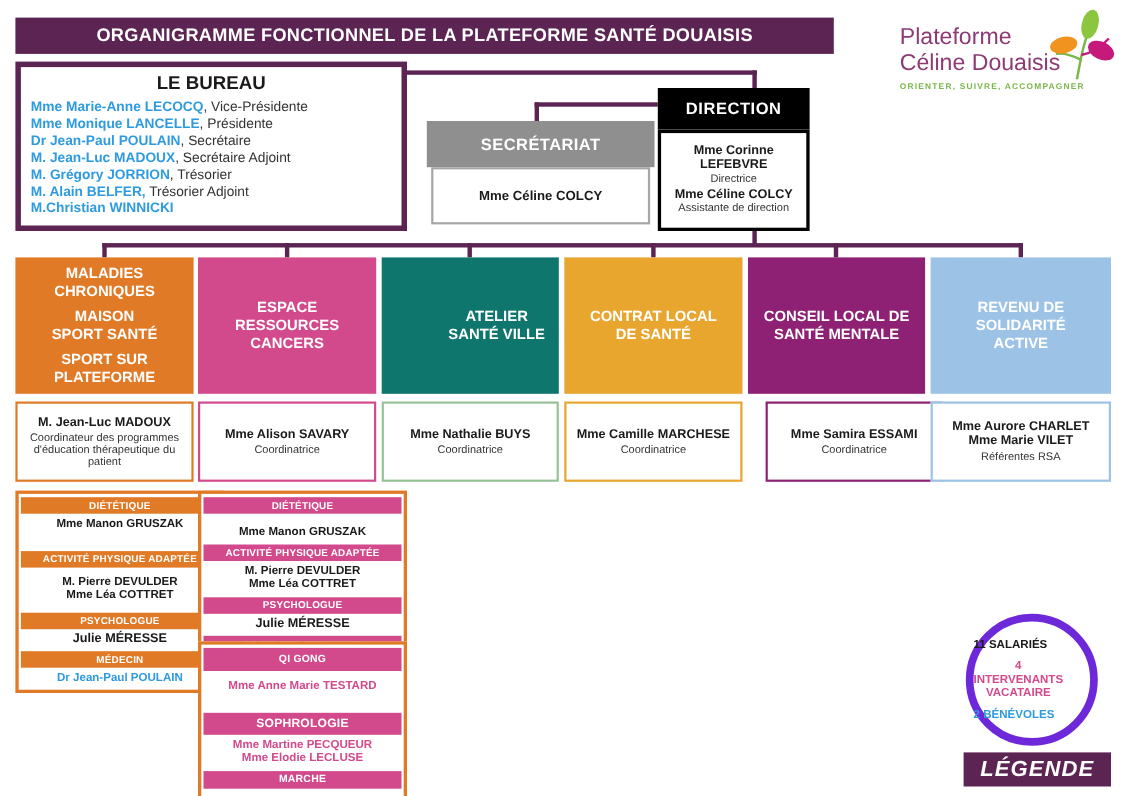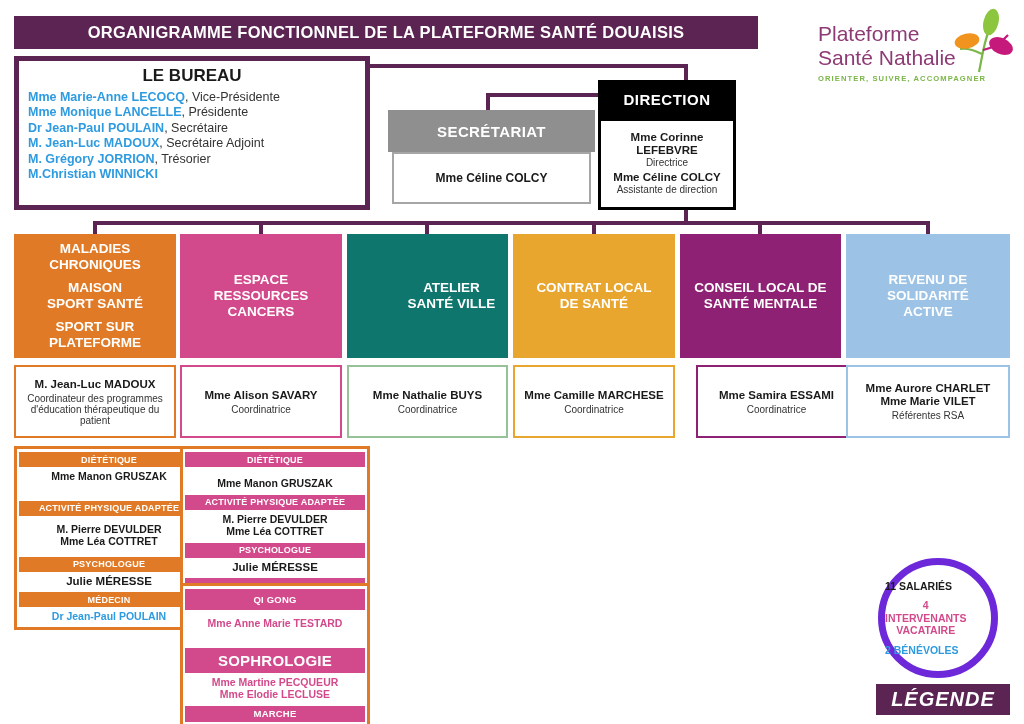--- a/index.html
+++ b/index.html
@@ -100,40 +100,41 @@
 </style>
 </head>
 <body>
 
 <div id="canvas">
 
   <div id="title-bar">ORGANIGRAMME FONCTIONNEL DE LA PLATEFORME SANTÉ DOUAISIS</div>
 
   <div id="logo">
     <div class="l1">Plateforme</div>
-    <div class="l1">Santé Nathalie</div>
+    <div class="l1">Céline Douaisis</div>
     <div class="tag">ORIENTER, SUIVRE, ACCOMPAGNER</div>
   </div>
   <svg id="logo-butterfly" width="62" height="70" viewBox="0 0 62 70">
     <path d="M27 64 C30 50 31 38 37 22" stroke="#7AB648" stroke-width="2.2" fill="none"></path>
     <path d="M30 46 C22 42 15 40 8 41" stroke="#7AB648" stroke-width="2.2" fill="none"></path>
     <path d="M31 42 C41 40 49 35 56 27" stroke="#C51A7C" stroke-width="2.2" fill="none"></path>
     <ellipse cx="39" cy="14" rx="7.5" ry="13.5" transform="rotate(14 39 14)" fill="#8CC63F"></ellipse>
     <ellipse cx="15" cy="33" rx="12.5" ry="7.5" transform="rotate(-12 15 33)" fill="#F0931F"></ellipse>
     <ellipse cx="49" cy="38" rx="12.5" ry="8" transform="rotate(25 49 38)" fill="#C51A7C"></ellipse>
   </svg>
 
   <div id="bureau">
     <div class="b-title">LE BUREAU</div>
     <div class="b-list">
       <div class="member"><span class="txt-blue">Mme Marie-Anne LECOCQ</span><span>, Vice-Présidente</span></div>
       <div class="member"><span class="txt-blue">Mme Monique LANCELLE</span><span>, Présidente</span></div>
       <div class="member"><span class="txt-blue">Dr Jean-Paul POULAIN</span><span>, Secrétaire</span></div>
       <div class="member"><span class="txt-blue">M. Jean-Luc MADOUX</span><span>, Secrétaire Adjoint</span></div>
       <div class="member"><span class="txt-blue">M. Grégory JORRION</span><span>, Trésorier</span></div>
+      <div class="member"><span class="txt-blue">M. Alain BELFER,</span><span> Trésorier Adjoint</span></div>
       <div class="member"><span class="txt-blue">M.Christian WINNICKI</span></div>
     </div>
   </div>
 
   <div class="line" style="left:370px; top:64px; width:318px; height:4px;"></div>
   <div class="line" style="left:684px; top:64px; width:4px; height:16px;"></div>
   <div class="line" style="left:486px; top:93px; width:112px; height:4px;"></div>
   <div class="line" style="left:486px; top:93px; width:4px; height:17px;"></div>
   <div class="line" style="left:684px; top:210px; width:4px; height:13px;"></div>
   <div class="line" style="left:93px; top:221px; width:837px; height:4px;"></div>
@@ -226,21 +227,21 @@
 Mme Léa COTTRET</div>
     <div class="sec-h bg-pink">PSYCHOLOGUE</div>
     <div class="sec-n txt-black" style="font-size:11.5px;">Julie MÉRESSE</div>
     <div class="sec-h bg-pink">SOCIO ESTHETICIENNE</div>
     <div class="sec-n txt-pink">Peggy POLAK</div>
   </div>
 
   <div class="staff-group" style="left:180px; top:583px;">
     <div class="sec-h bg-pink" style="padding:5px 0; font-size:9.5px;">QI GONG</div>
     <div class="sec-n txt-pink pad-b" style="padding-top:7px;">Mme Anne Marie TESTARD</div>
-    <div class="sec-h bg-pink" style="padding:4px 0; font-size:15px;">SOPHROLOGIE</div>
+    <div class="sec-h bg-pink" style="padding:4px 0; font-size:11px;">SOPHROLOGIE</div>
     <div class="sec-n txt-pink">Mme Martine PECQUEUR
 Mme Elodie LECLUSE</div>
     <div class="sec-h bg-pink" style="font-size:9.5px;">MARCHE</div>
     <div class="sec-n txt-blue" style="padding:5px 0 7px 0;">M. Guy LEROCK</div>
   </div>
 
   <div id="legend-circle">
     <div class="sal">11 SALARIÉS</div>
     <div class="inter">4
 INTERVENANTS

